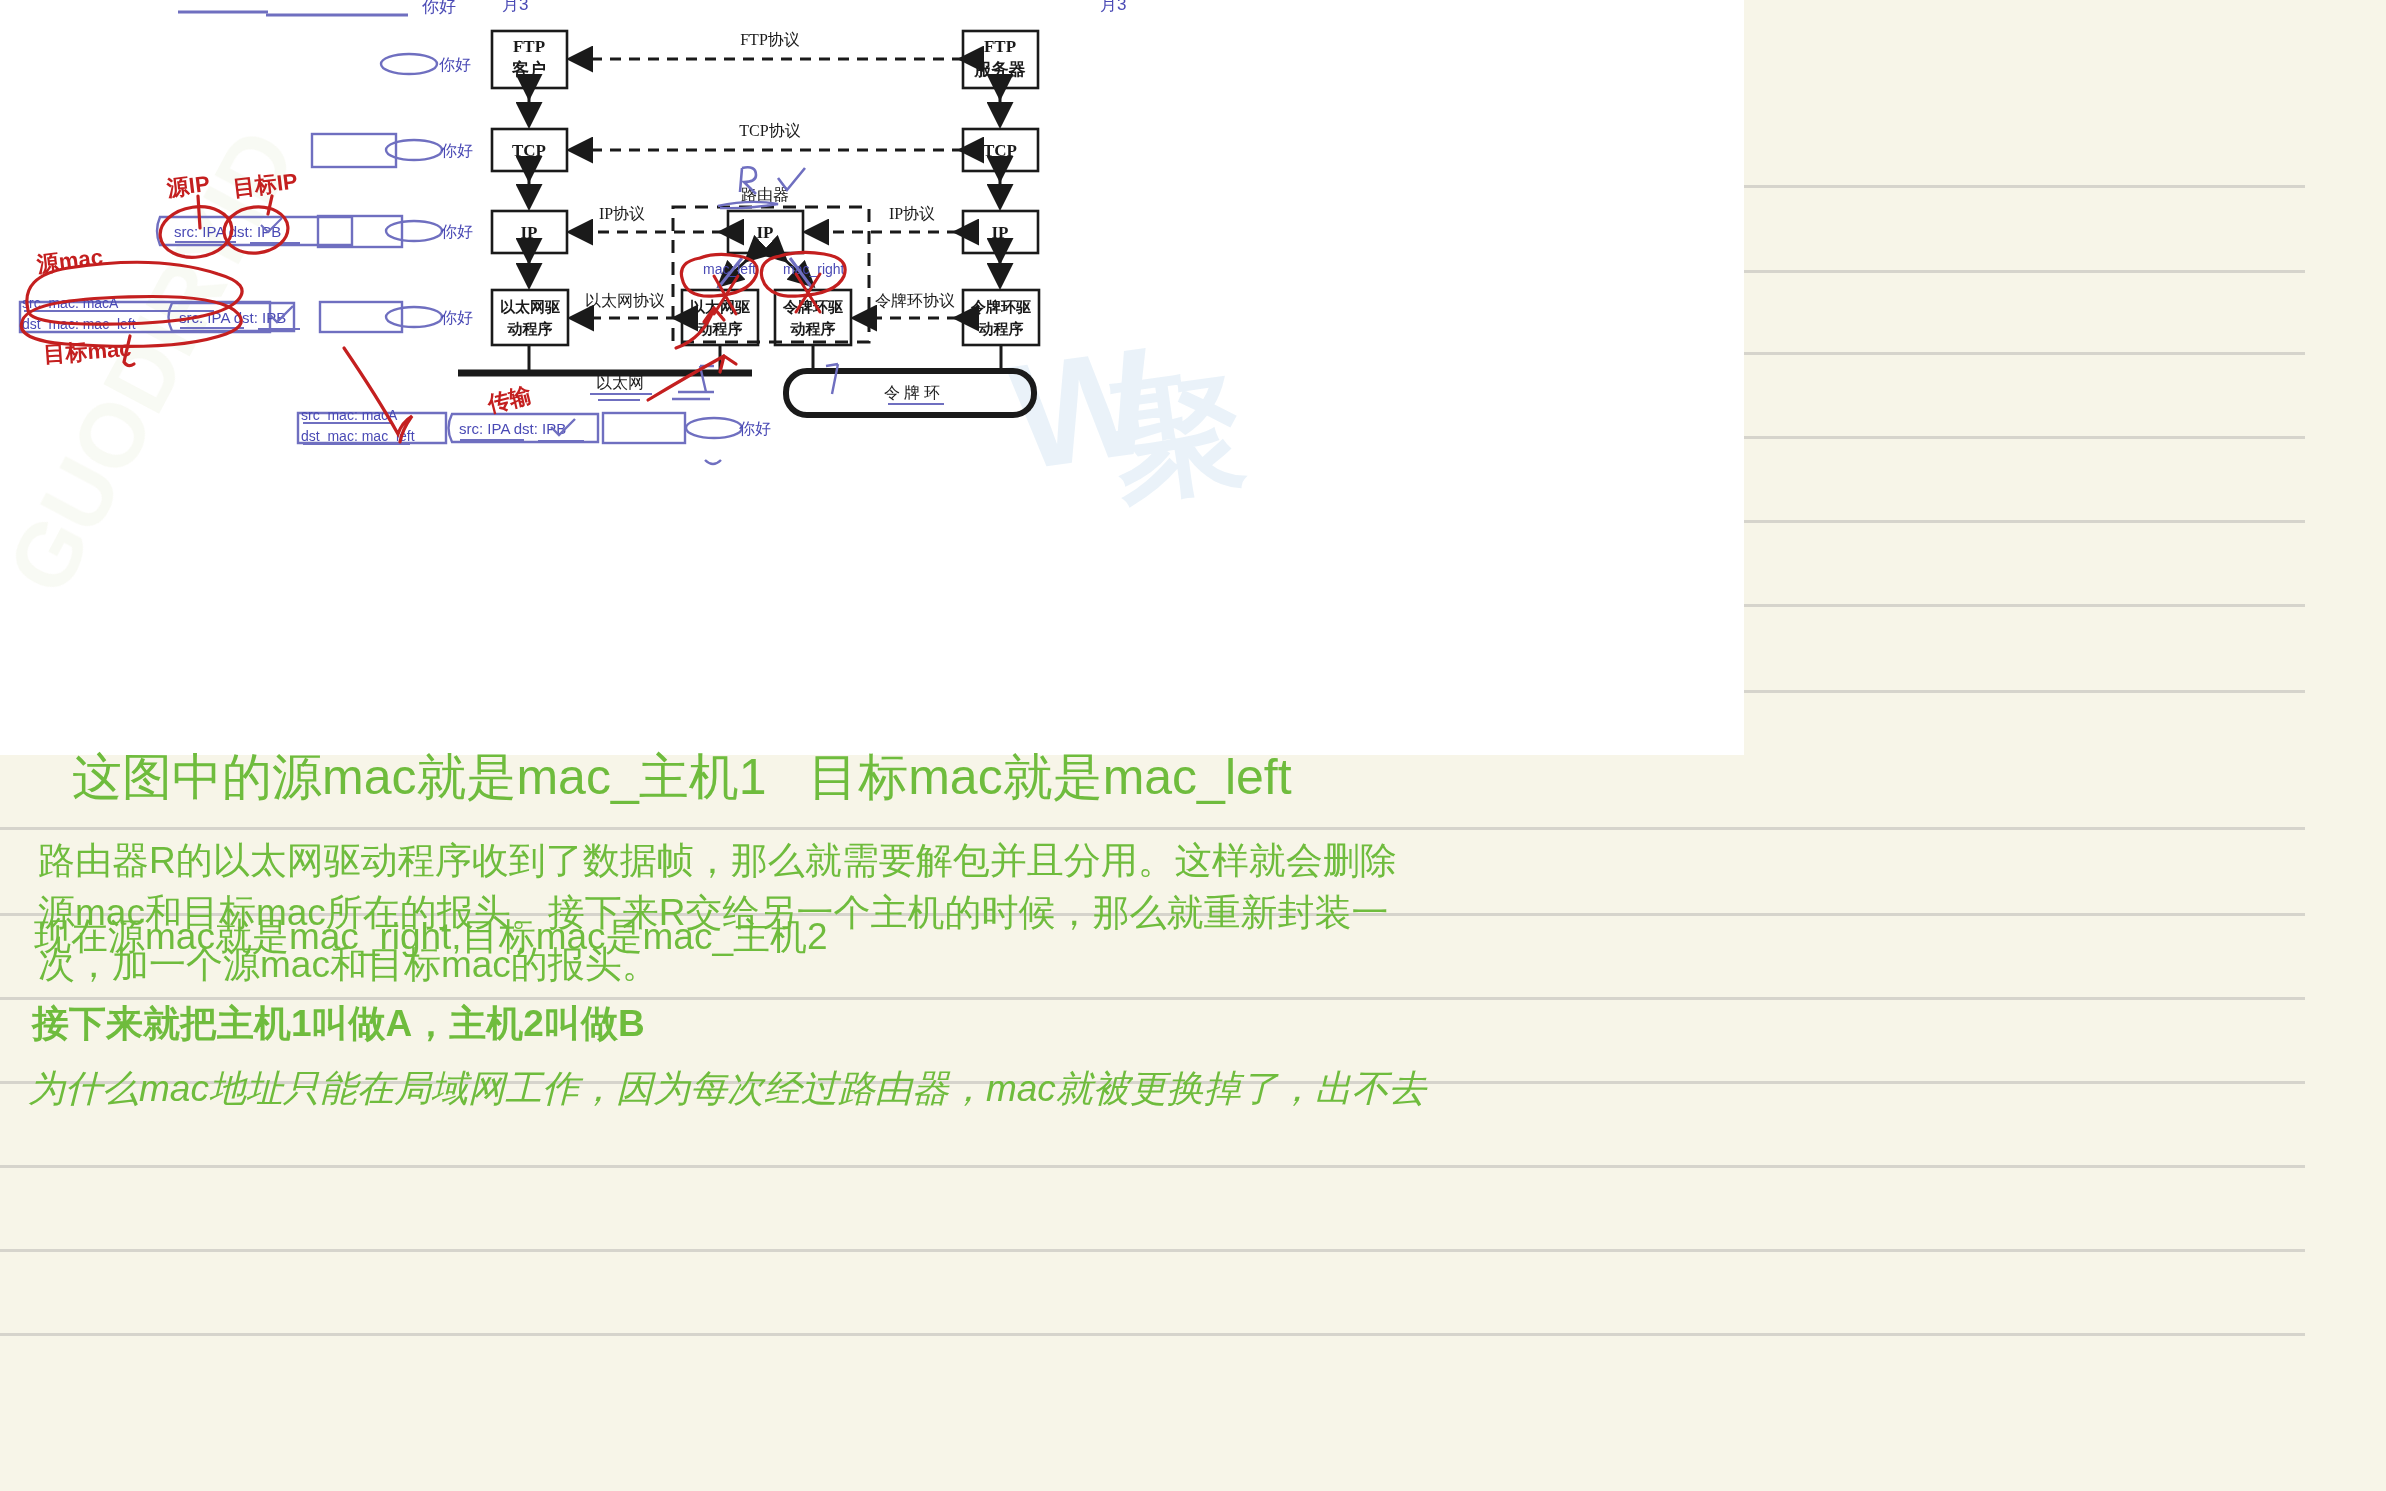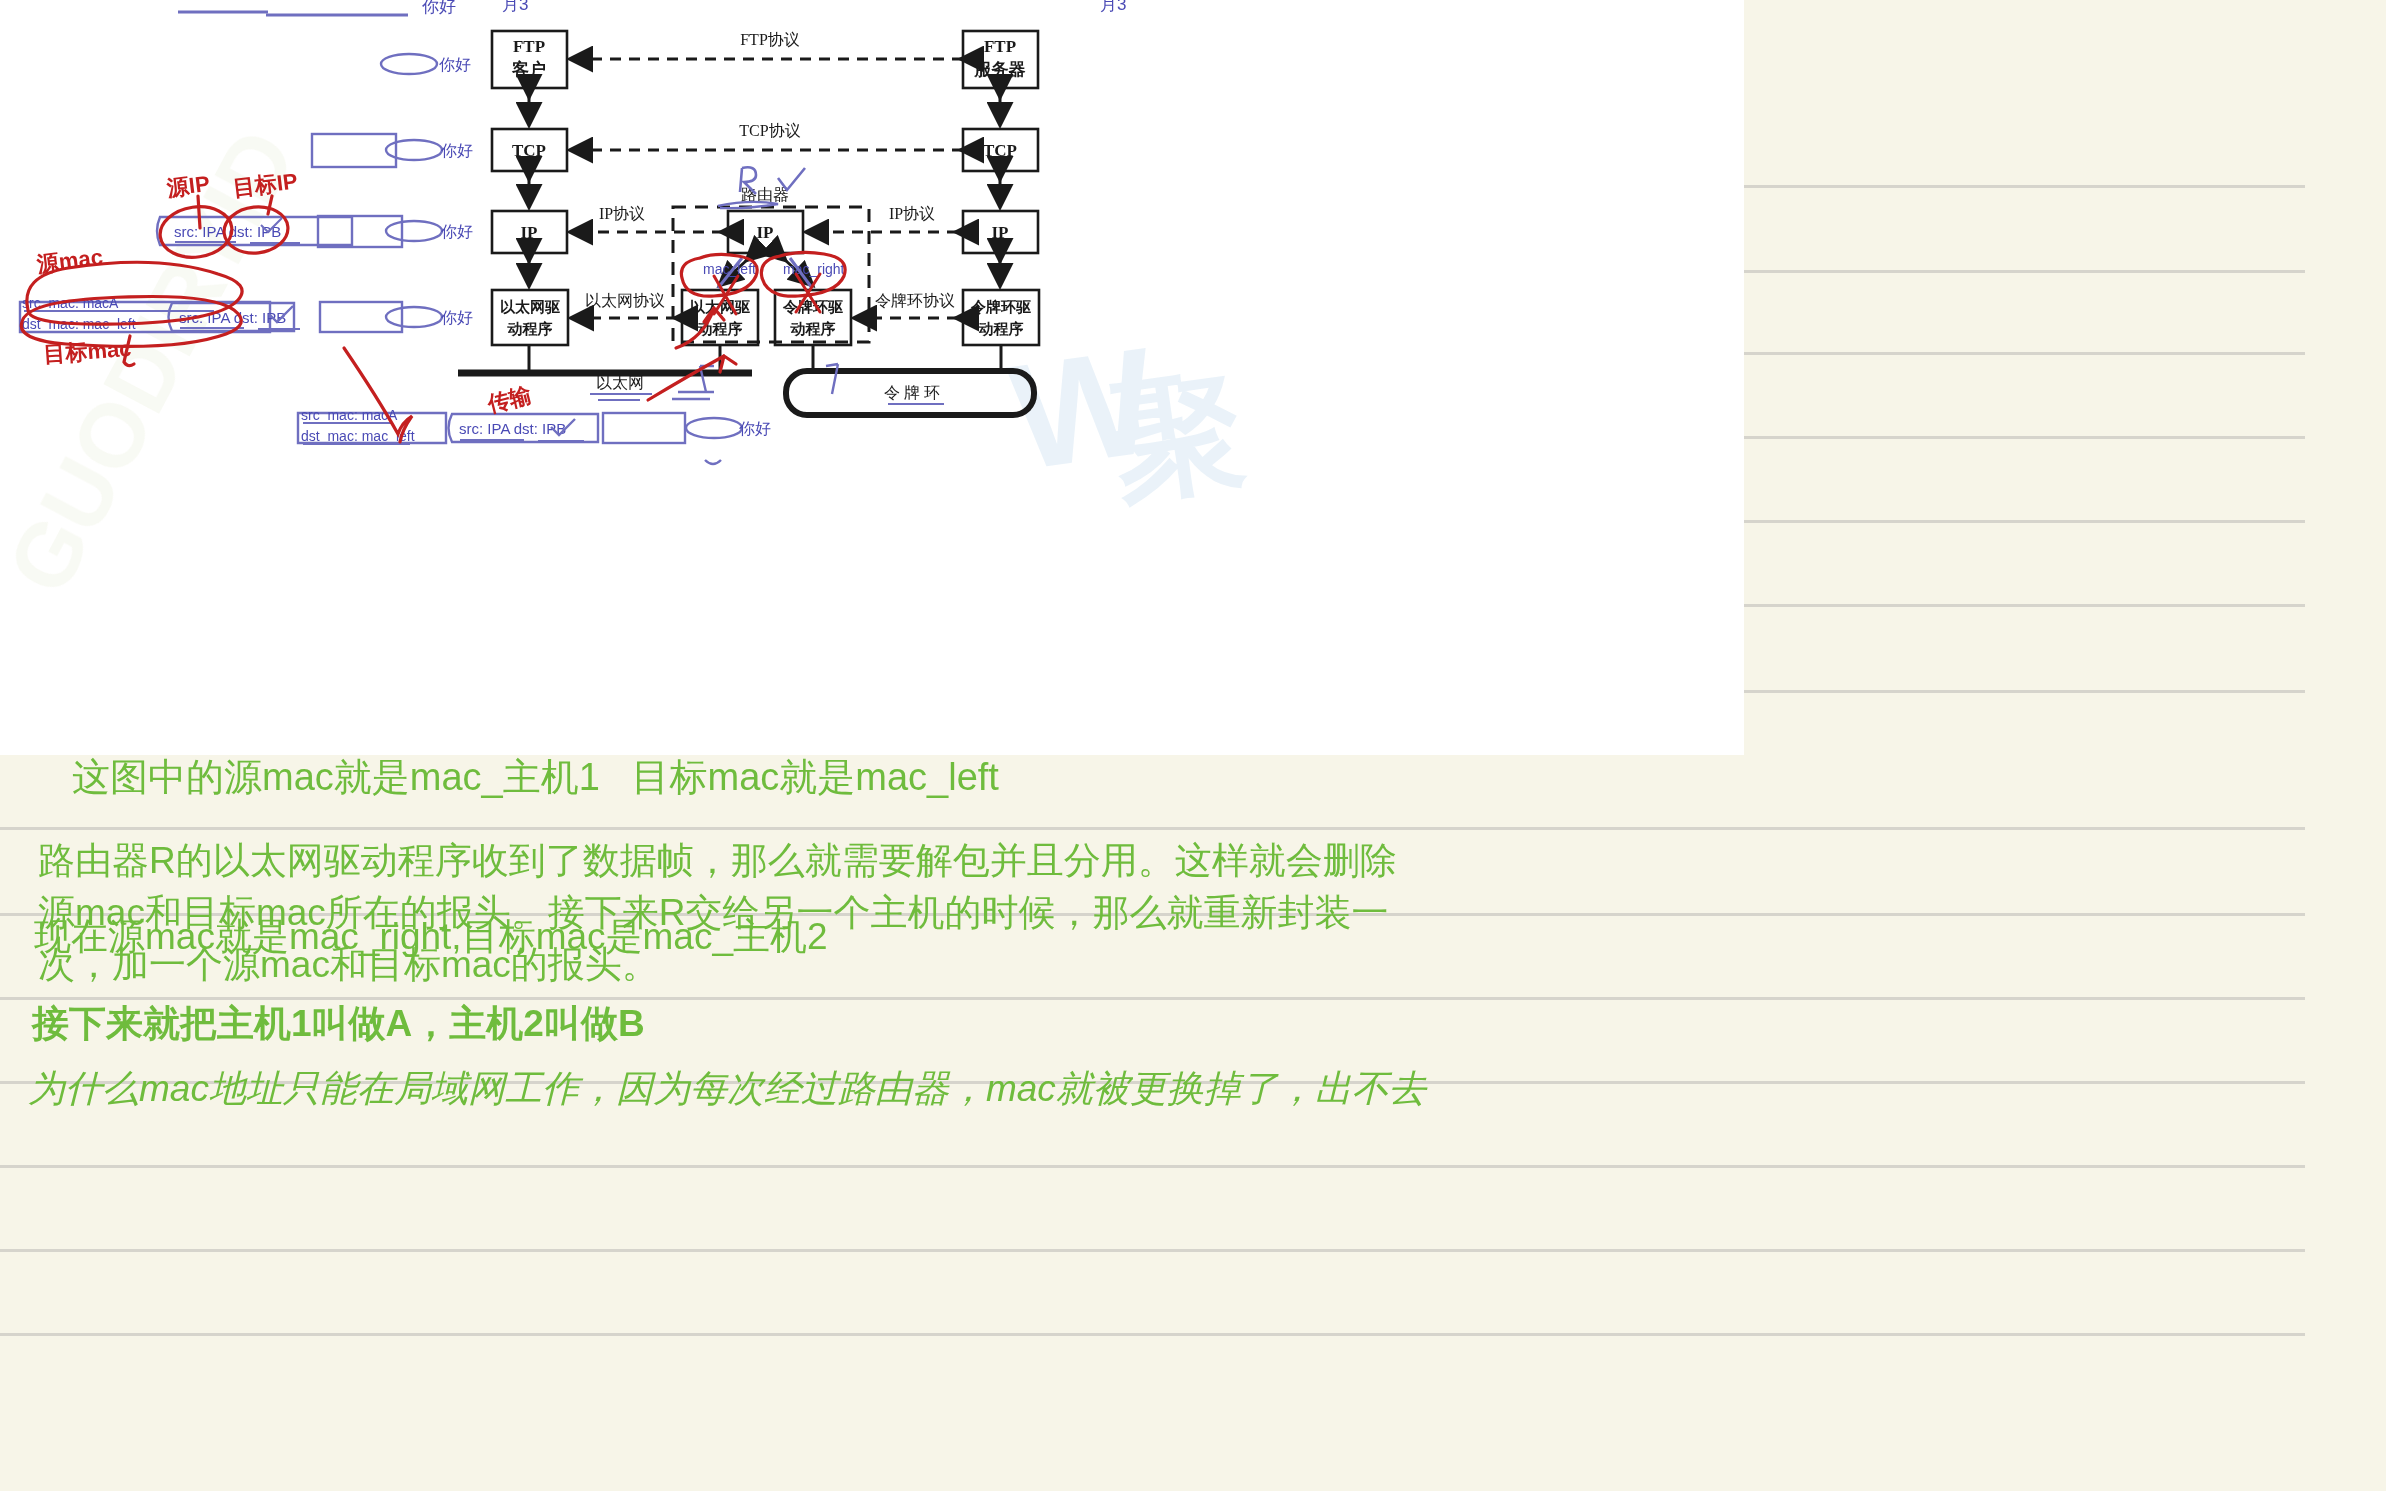--- a/index.html
+++ b/index.html
@@ -274,21 +274,21 @@
     <text x="234" y="196" transform="rotate(-7 234 196)">目标IP</text>
     <text x="38" y="272" transform="rotate(-7 38 272)">源mac</text>
     <text x="44" y="362" transform="rotate(-4 44 362)">目标mac</text>
     <text x="490" y="412" transform="rotate(-14 490 412)">传输</text>
   </g>
 
 </svg>
 </div>
 
 <div class="note-area">
-  <div class="note-line" style="left:72px;top:-2px;font-size:38px;">这图中的源mac就是mac_主机1   目标mac就是mac_left</div>
+  <div class="note-line" style="left:72px;top:-2px;font-size:50px;">这图中的源mac就是mac_主机1   目标mac就是mac_left</div>
 
   <div class="note-para" style="left:38px;top:80px;width:1380px;font-size:37px;line-height:52px;">路由器R的以太网驱动程序收到了数据帧，那么就需要解包并且分用。这样就会删除源mac和目标mac所在的报头。接下来R交给另一个主机的时候，那么就重新封装一次，加一个源mac和目标mac的报头。</div>
 
   <div class="note-line" style="left:34px;top:158px;font-size:37px;">现在源mac就是mac_right,目标mac是mac_主机2</div>
 
   <div class="note-line" style="left:32px;top:245px;font-size:37px;font-weight:bold;">接下来就把主机1叫做A，主机2叫做B</div>
 
   <div class="note-line" style="left:28px;top:310px;font-size:37px;font-style:italic;">为什么mac地址只能在局域网工作，因为每次经过路由器，mac就被更换掉了，出不去</div>
 </div>
 

